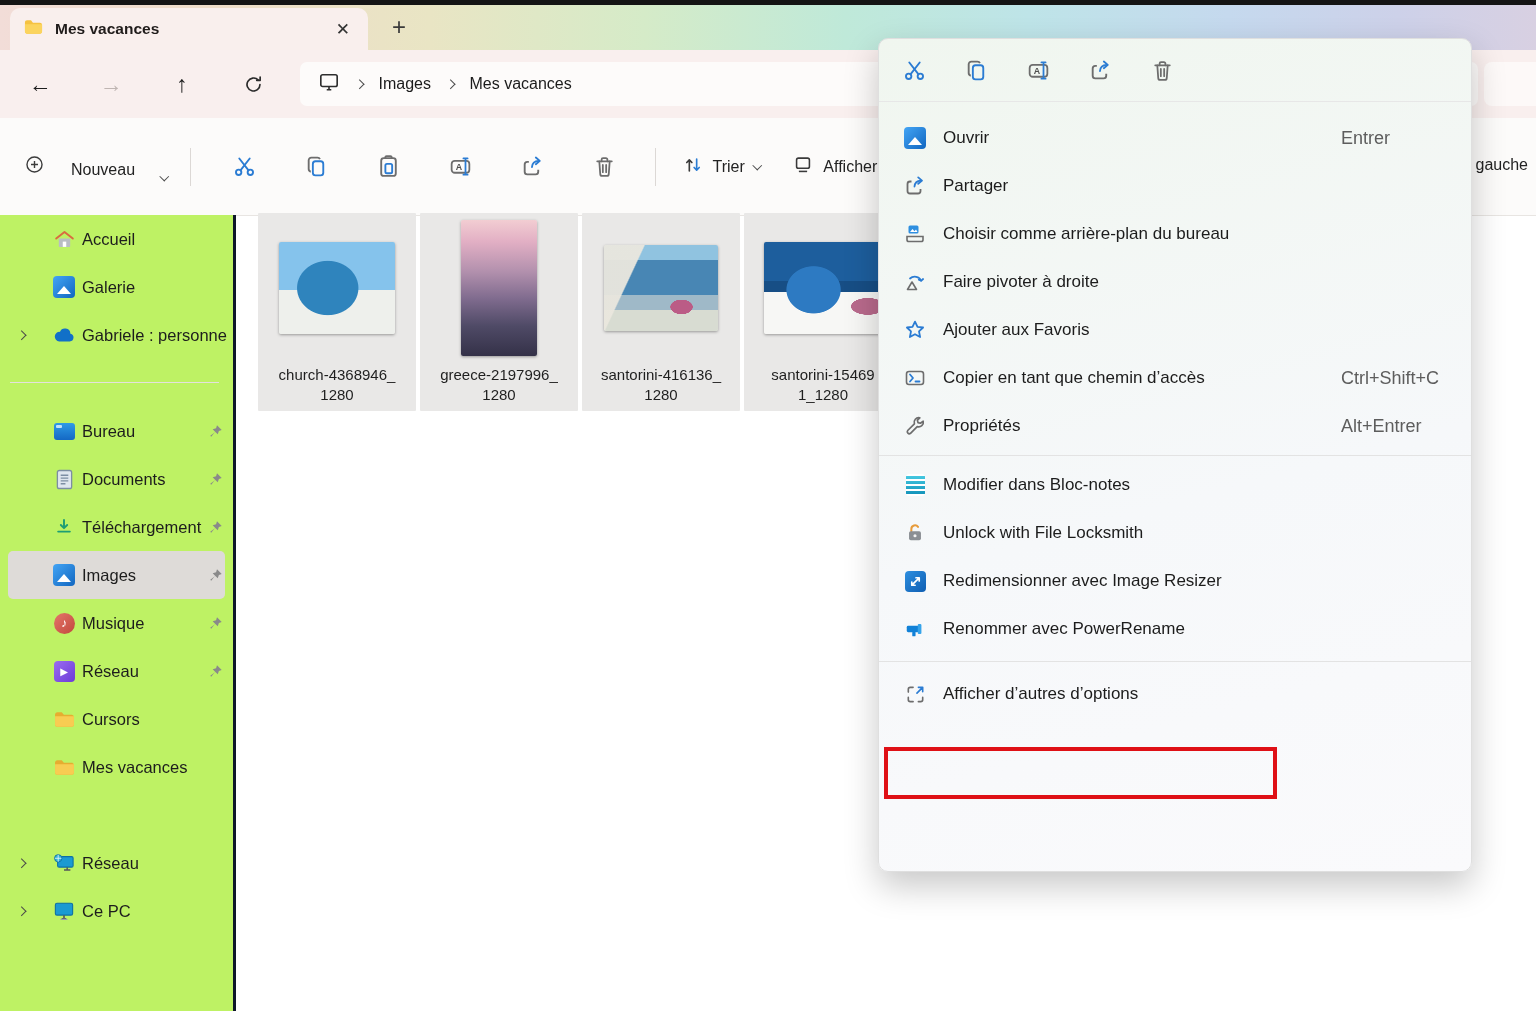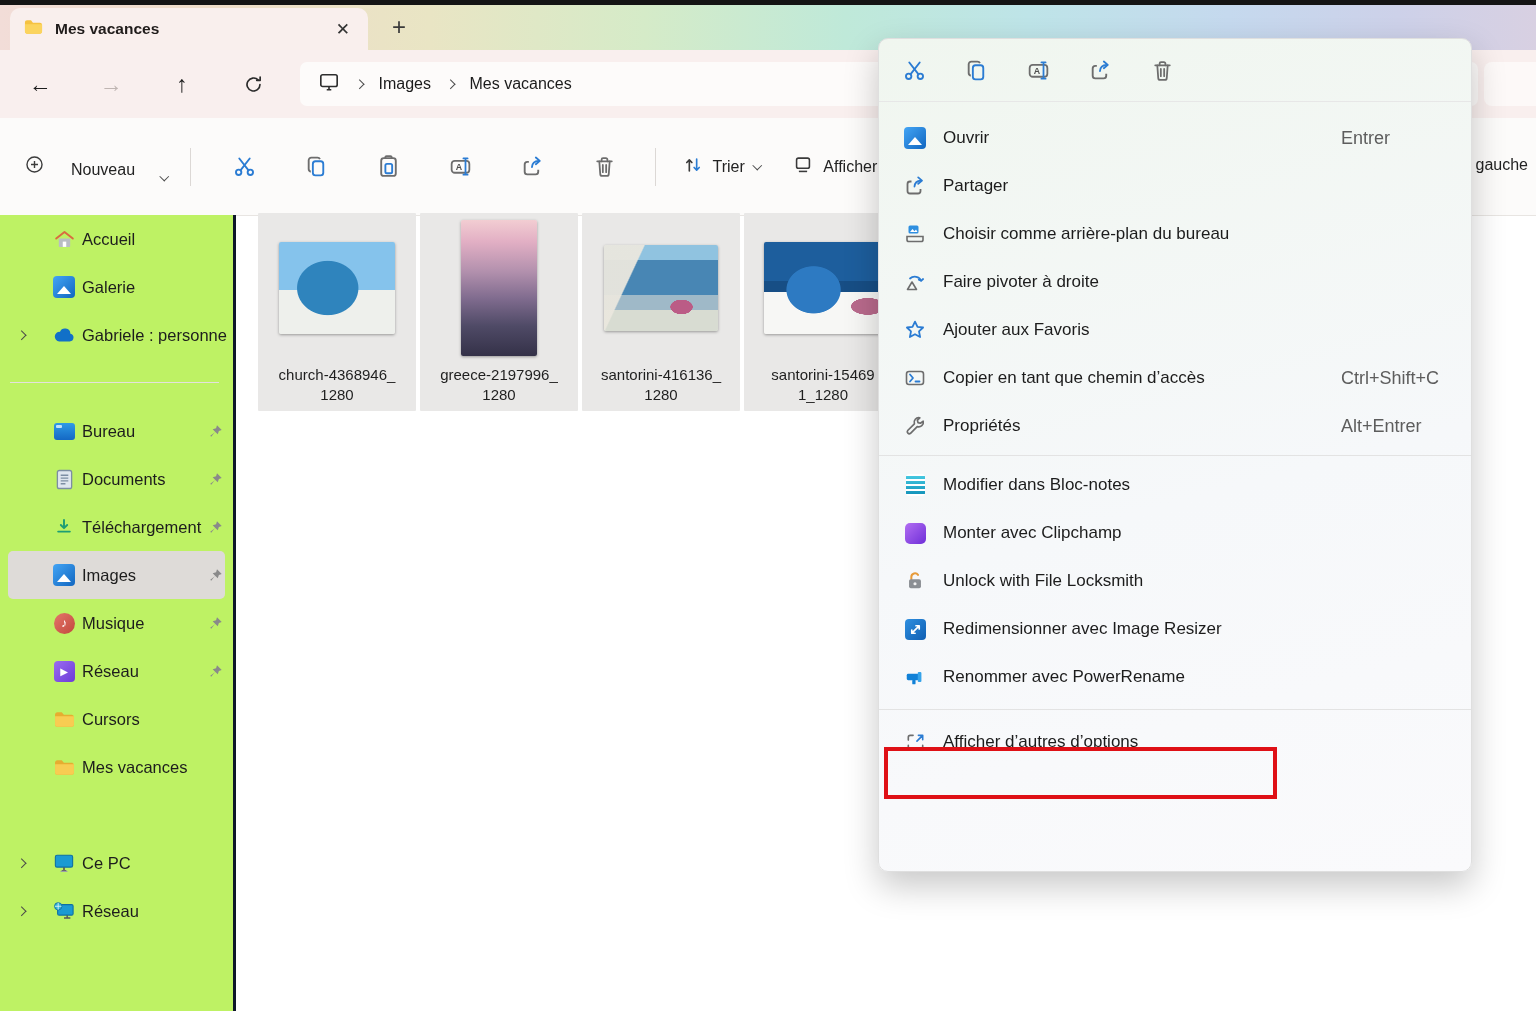--- a/index.html
+++ b/index.html
@@ -326,38 +326,38 @@
           <path d="M1 5h18v7.8c0 1.2-1 2.2-2.2 2.2H3.2C2 15 1 14 1 12.8z" fill="#f8cc52"></path>
         </svg>
     </span>
       <span class="slbl">Mes vacances</span>
   </div>
   <div class="sgap"></div>
   <div class="srow">
     <span class="sexp chv r small"></span>
     <span class="sic">
       <svg width="22" height="20" viewBox="0 0 24 22">
-          <rect x="2.5" y="2.5" width="19" height="13" rx="1.8" fill="#1b9ad2" stroke="#0d6fa5" stroke-width="1.2"></rect>
-          <path d="M9.5 19.5h5M12 15.8v3.7" stroke="#56575a" stroke-width="1.8"></path>
-          <rect x="8" y="19.4" width="8" height="1.6" rx=".8" fill="#9aa0a6"></rect>
-        </svg>
-    </span>
-      <span class="slbl">Ce PC</span>
-  </div>
-  <div class="srow">
-    <span class="sexp chv r small"></span>
-    <span class="sic">
-      <svg width="22" height="20" viewBox="0 0 24 22">
           <rect x="5" y="4" width="17" height="11.5" rx="1.6" fill="#1b9ad2" stroke="#0d6fa5" stroke-width="1.2"></rect>
           <path d="M12 18.8h7M15.5 15.6v3.1" stroke="#56575a" stroke-width="1.6"></path>
           <circle cx="5.6" cy="5.8" r="4" fill="#33b3d6" stroke="#0d6fa5" stroke-width="1"></circle>
           <path d="M2 5.8h7.2M5.6 2v7.6" stroke="#e8f6fb" stroke-width=".9"></path>
         </svg>
     </span>
       <span class="slbl">Réseau</span>
+  </div>
+  <div class="srow">
+    <span class="sexp chv r small"></span>
+    <span class="sic">
+      <svg width="22" height="20" viewBox="0 0 24 22">
+          <rect x="2.5" y="2.5" width="19" height="13" rx="1.8" fill="#1b9ad2" stroke="#0d6fa5" stroke-width="1.2"></rect>
+          <path d="M9.5 19.5h5M12 15.8v3.7" stroke="#56575a" stroke-width="1.8"></path>
+          <rect x="8" y="19.4" width="8" height="1.6" rx=".8" fill="#9aa0a6"></rect>
+        </svg>
+    </span>
+      <span class="slbl">Ce PC</span>
   </div>
 </div>
 
 <div class="main-tiles">
   <div class="tile">
     <div class="thumbwrap">
         <div class="thumb t1"></div>
       </div>
     <div class="fname">
       <span>church-4368946_</span><br><span>1280</span>
@@ -501,26 +501,20 @@
     <div class="msep"></div>
 
     <div class="mi">
       <span class="mic">
           <span class="ic-notepad"></span>
         </span>
       <span class="mil">Modifier dans Bloc-notes</span>
     </div>
     <div class="mi">
       <span class="mic">
-          <span class="ic-clipchamp"></span>
-        </span>
-      <span class="mil">Monter avec Clipchamp</span>
-    </div>
-    <div class="mi">
-      <span class="mic">
         <svg width="22" height="22" viewBox="0 0 24 24">
             <path d="M8 10V7.5a4 4 0 0 1 7.3-2.2" fill="none" stroke="#e79b3a" stroke-width="2.2" stroke-linecap="round"></path>
             <rect x="5.5" y="10" width="13" height="10" rx="2" fill="#8b8f94"></rect>
             <circle cx="12" cy="15" r="1.7" fill="#f2f2f2"></circle>
           </svg>
       </span>
       <span class="mil">Unlock with File Locksmith</span>
     </div>
     <div class="mi">
       <span class="mic">

